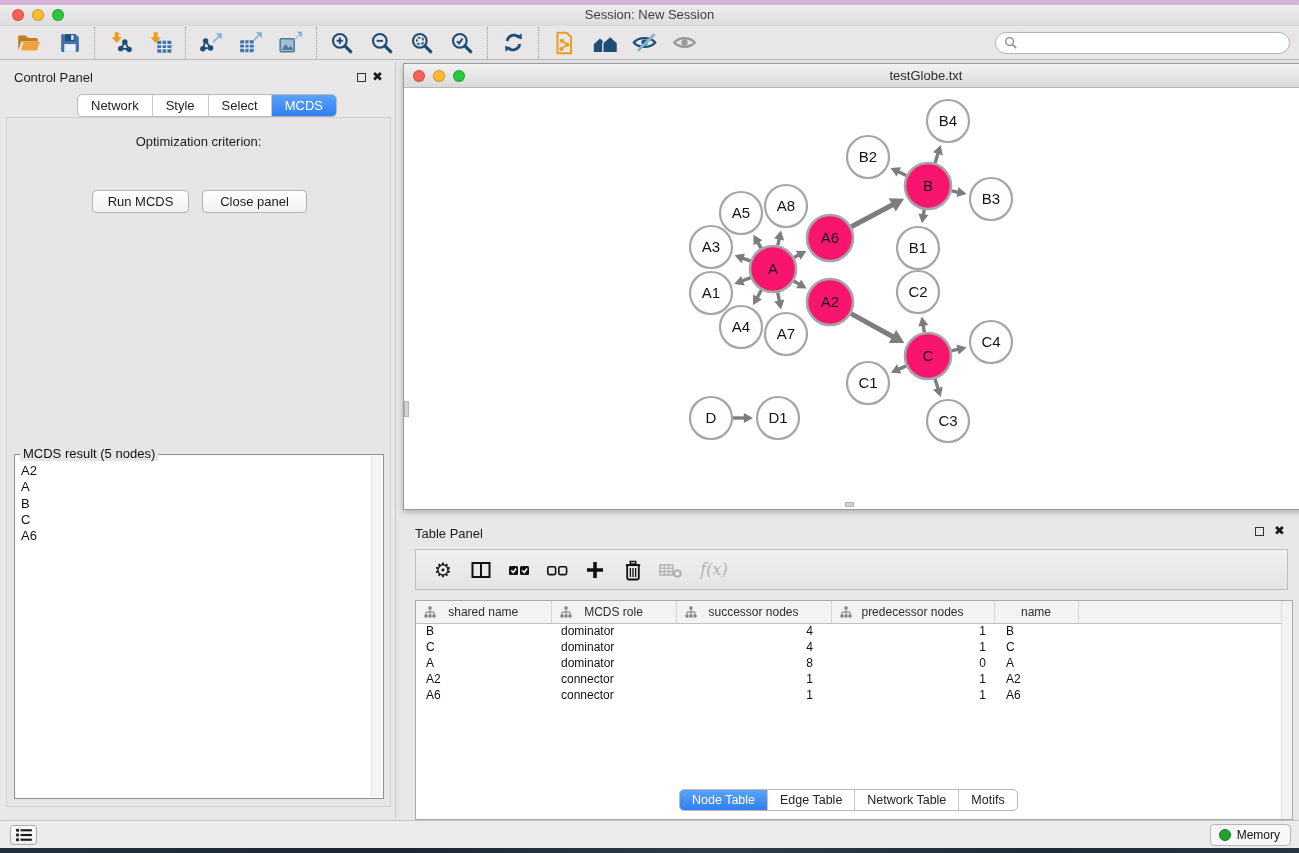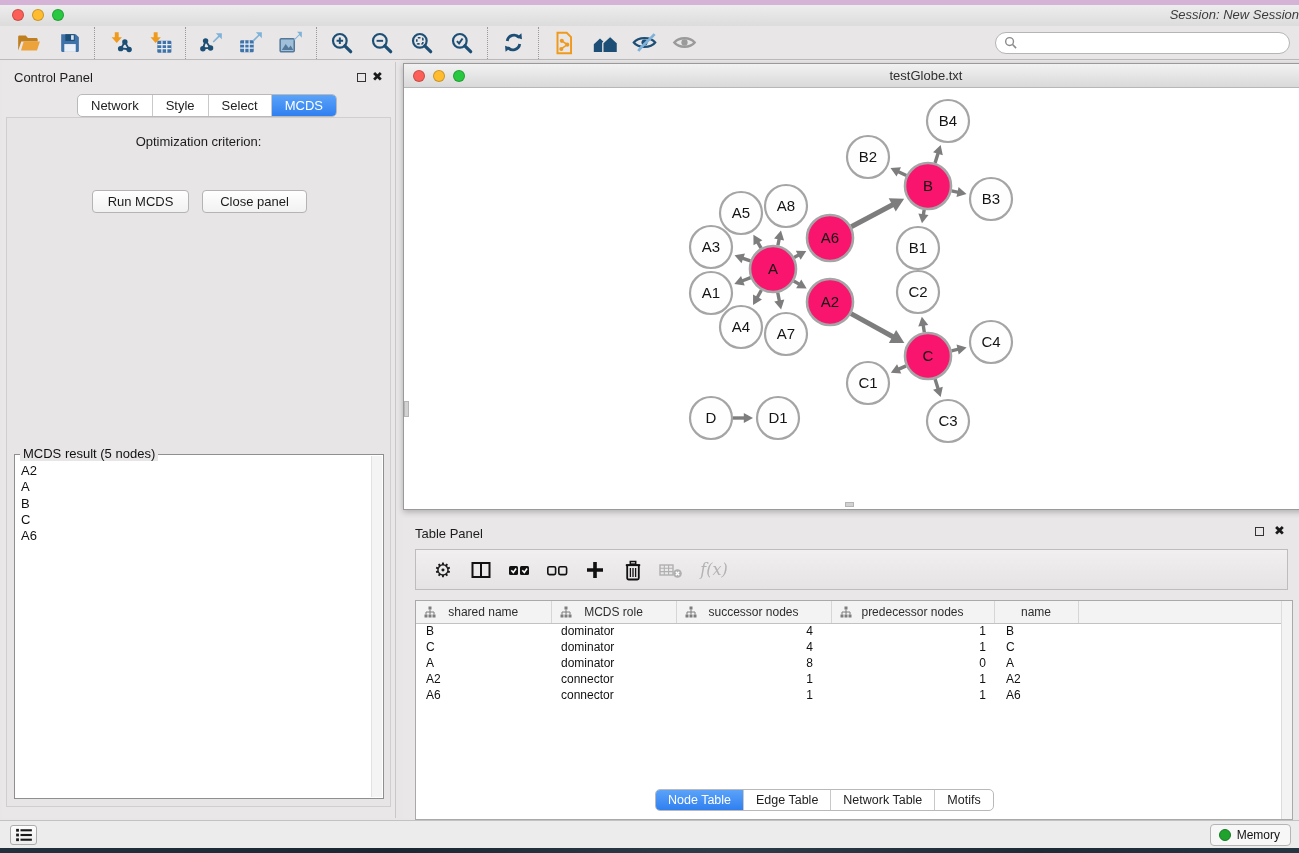--- a/index.html
+++ b/index.html
@@ -4,21 +4,21 @@
 <style>
   * { margin:0; padding:0; box-sizing:border-box; }
   html,body { width:1299px; height:853px; }
   body { font-family:"Liberation Sans","DejaVu Sans",sans-serif; background:#e8e6e6; -webkit-font-smoothing:antialiased; }
   #app { position:relative; width:1299px; height:853px; overflow:hidden; background:#e8e6e6; }
   .abs { position:absolute; }
 
   
   .top-strip { left:0; top:0; width:1299px; height:5px; background:#d5b3d6; }
   .titlebar { left:0; top:5px; width:1299px; height:21px; background:linear-gradient(#ededed,#dcdcdc); }
-  .titlebar .title { position:absolute; left:0; right:0; top:2px; text-align:right; font-size:13px; color:#3c3c3c;font-style:italic; }
+  .titlebar .title { position:absolute; left:0; right:0; top:2px; text-align:center; font-size:13px; color:#3c3c3c; }
   .lights { position:absolute; left:12px; top:4px; display:flex; gap:8px; }
   .light { width:12px; height:12px; border-radius:50%; border:0.5px solid rgba(0,0,0,.2); }
   .l-red{background:#fc5f57;} .l-yellow{background:#febc2e;} .l-green{background:#28c840;}
 
   
   .toolbar { left:0; top:26px; width:1299px; height:34px; display:flex; align-items:center; padding:0 9px; border-bottom:1px solid #bcbaba; background:#e8e6e6; }
   .tbtn { width:40px; height:30px; border:none; background:transparent; display:flex; align-items:center; justify-content:center; cursor:pointer; }
   .tsep { width:1px; height:32px; border-left:1px dotted #9a9a9a; margin:0 5px; }
   .search { margin-left:auto; width:295px; height:22px; background:#fff; border:1px solid #b5b5b5; border-radius:11px; display:flex; align-items:center; padding:0 8px; }
   .search input { border:none; outline:none; flex:1; font-size:12px; background:transparent; margin-left:5px; color:#333; }
@@ -70,21 +70,21 @@
   .tp-table table { border-collapse:collapse; table-layout:fixed; width:100%; }
   .tp-table th { height:22px; background:#f4f3f3; border-bottom:1px solid #c2c2c2; border-right:1px solid #d6d6d6; font-size:12px; font-weight:normal; color:#2e2e2e; text-align:center; position:relative; }
   .tp-table th.fill, .tp-table td.fill { border-right:none; }
   .tp-table th svg { position:absolute; left:8px; top:5px; }
   .tp-table td { height:16px; font-size:12px; color:#111; white-space:nowrap; overflow:hidden; }
   td.al-l0 { padding-left:10px; } td.al-l1 { padding-left:10px; }
   td.al-r2 { text-align:right; padding-right:18px; }
   td.al-r3 { text-align:right; padding-right:8px; }
   td.al-l4 { padding-left:12px; }
   .tp-scroll { position:absolute; right:0; top:0; bottom:0; width:11px; background:#f3f3f3; border-left:1px solid #dcdcdc; }
-  .tp-tabs { position:absolute; left:252px; top:271px; }
+  .tp-tabs { position:absolute; left:276px; top:271px; }
   .tp-tabs .seg { font-size:12.5px; padding:3px 12px; }
 
   
   .statusbar { left:0; top:820px; width:1299px; height:28px; background:#ececec; border-top:1px solid #c2c2c2; }
   .list-btn { position:absolute; left:10px; top:4px; width:27px; height:20px; border:1px solid #adadad; border-radius:3px; background:linear-gradient(#fdfdfd,#ededed); display:flex; align-items:center; justify-content:center; cursor:pointer; }
   .mem-btn { position:absolute; right:8px; top:3px; height:22px; padding:0 10px 0 8px; border:1px solid #b5b5b5; border-radius:4px; background:#f7f7f7; display:flex; align-items:center; gap:6px; cursor:pointer; }
   .mem-dot { width:12px; height:12px; border-radius:50%; background:#1fa32c; border:1px solid #157a24; }
   .mem-label { font-size:12px; color:#111;text-align:right; }
   .bottom-strip { left:0; top:848px; width:1299px; height:5px; background:linear-gradient(90deg,#22303d,#1a2733 30%,#2c3c48 55%,#1d2b37 80%,#253542); }
 </style>

